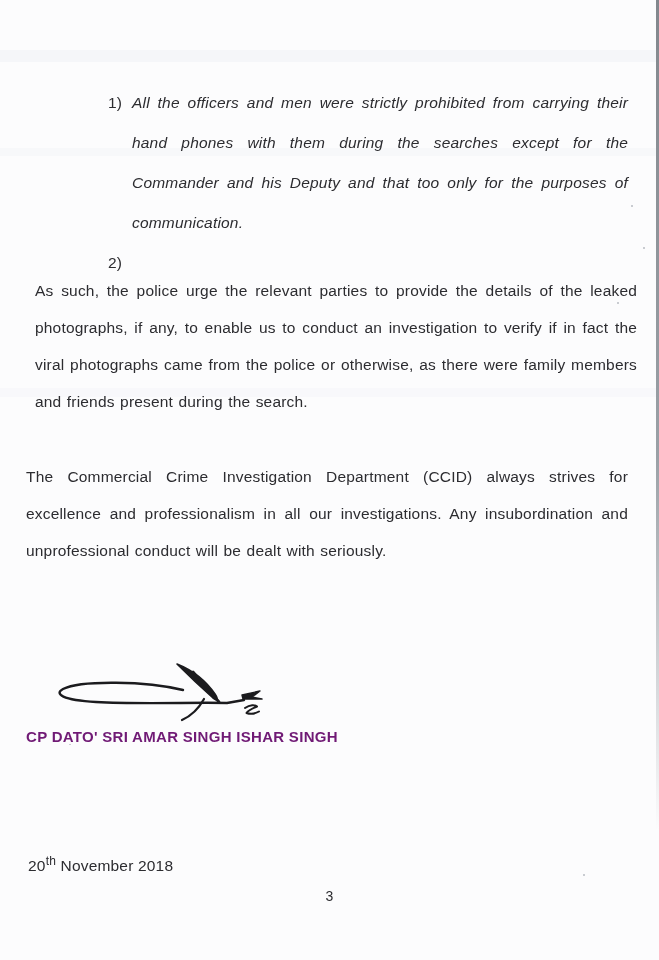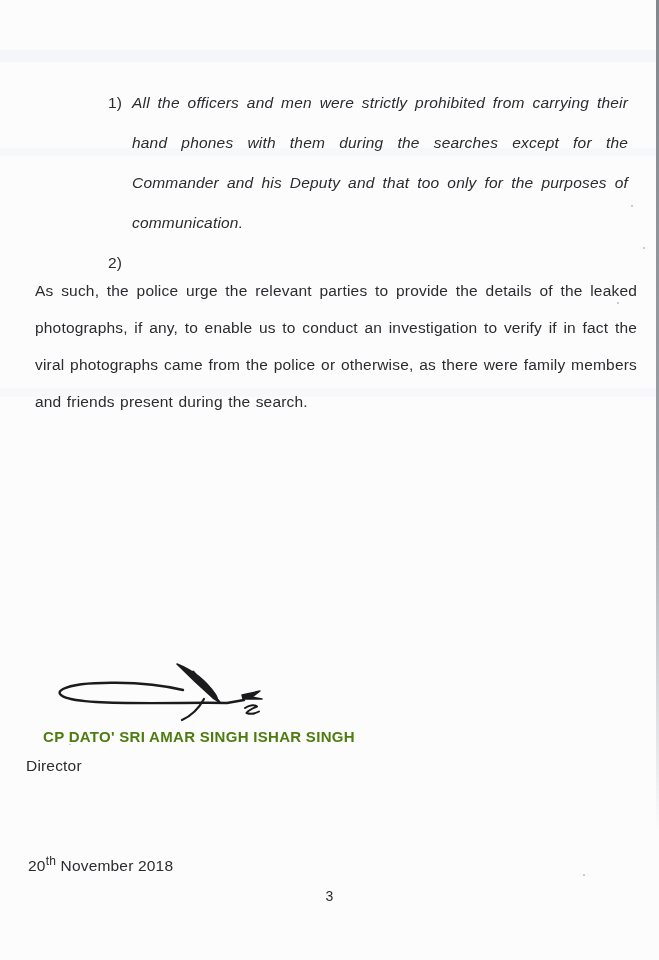--- a/index.html
+++ b/index.html
@@ -40,22 +40,22 @@
   .list-marker{width:24px;flex:0 0 24px;margin-left:82px;}
   .list-text{flex:1;font-style:italic;}
   .para{position:absolute;left:26px;width:602px;line-height:37px;text-align:justify;}
   .para-1{top:272px;margin-left:9px;}
   .para-2{top:458px;}
 
   .signature-wrap{position:absolute;left:46px;top:645px;width:240px;height:90px;}
   .signature-wrap svg{display:block;width:100%;height:100%;}
 
   .sig-name{
-    position:absolute;left:43px;top:728px;width:602px;
-    font-size:15px;font-weight:700;letter-spacing:.02em;color:#4d7c0f;
+    position:absolute;left:26px;top:728px;width:602px;
+    font-size:15px;font-weight:700;letter-spacing:.02em;color:#701a75;
   }
   .sig-lines{
     position:absolute;left:26px;top:752px;width:602px;
     font-size:15.5px;line-height:27.5px;letter-spacing:.012em;
   }
   .date-line{
     position:absolute;left:28px;top:856px;width:300px;
     font-size:15.5px;line-height:20px;letter-spacing:.012em;
   }
   .date-line sup{font-size:12px;vertical-align:super;line-height:0;}
@@ -83,20 +83,21 @@
     <div class="list-item">
       <span class="list-marker">1)</span>
       <span class="list-text">All the officers and men were strictly prohibited from carrying their hand phones with them during the searches except for the Commander and his Deputy and that too only for the purposes of communication.</span>
     </div>
     <div class="list-item">
       <span class="list-marker">2)</span>
     </div>
   </div>
 
   <div class="para para-1 body-text">As such, the police urge the relevant parties to provide the details of the leaked photographs, if any, to enable us to conduct an investigation to verify if in fact the viral photographs came from the police or otherwise, as there were family members and friends present during the search.</div>
+  <div class="para para-2 body-text">The Commercial Crime Investigation Department (CCID) always strives for excellence and professionalism in all our investigations. Any insubordination and unprofessional conduct will be dealt with seriously.</div>
 
   <div class="signature-wrap">
     <svg viewBox="0 0 240 90" xmlns="http://www.w3.org/2000/svg" fill="none" stroke="#1b1b1e" stroke-width="2.4" stroke-linecap="round" stroke-linejoin="round">
 
       <path d="M 137 45 C 100 36, 35 35, 17 44 C 8 49, 16 55, 50 57 C 95 59.5, 150 57, 181 58 L 198 55"></path>
 
       <path d="M 131 19 C 143 31, 158 45, 167 53 C 171.5 56.5, 172.5 54.5, 169 49 C 160 36, 146 25, 131 19 Z" fill="#1b1b1e" stroke-width="1.6"></path>
 
       <path d="M 147 27 L 173 57" stroke-width="2.8"></path>
 
@@ -104,20 +105,19 @@
 
       <path d="M 196 50 L 214 46 L 206 52 L 216 54 L 197 54 Z" fill="#1b1b1e" stroke-width="1.4"></path>
 
       <path d="M 199 63 C 204 59.5, 209 59.5, 211 61.5 C 206.5 63.5, 202 65.5, 200.5 68 C 204.5 69.5, 209.5 68.5, 213 66.5" stroke-width="2"></path>
     </svg>
   </div>
 
   <div class="sig-name">CP DATO' SRI AMAR SINGH ISHAR SINGH</div>
 
   <div class="sig-lines">
-    <div>Director</div>
   </div>
 
   <div class="date-line"><span>20</span><sup>th</sup><span> November 2018</span></div>
 
   <div class="page-number">3</div>
 
 </div>
 
 </body></html>

